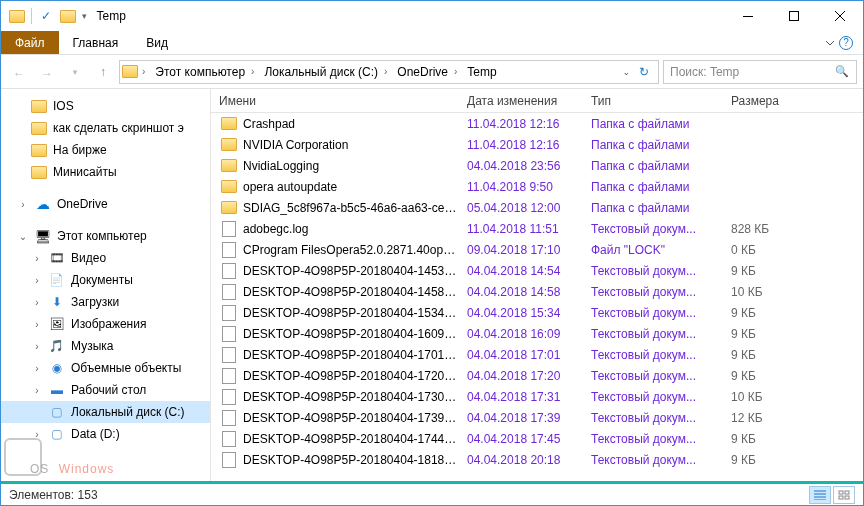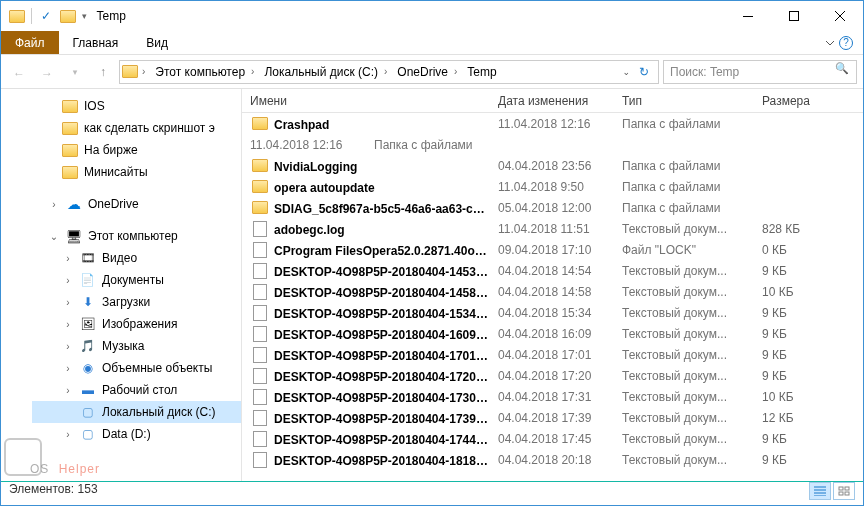--- a/index.html
+++ b/index.html
@@ -17,44 +17,44 @@
 .ribbon .tab.file { background: #a16207; color: #fff; }
 .ribbon .collapse { margin-left: auto; display: flex; align-items: center; padding: 0 10px; cursor: default; }
 
 .addr { height: 34px; display: flex; align-items: center; padding: 4px 6px; gap: 4px; border-bottom: 1px solid #e1e1e1; }
 .navbtn { width: 24px; height: 24px; border-radius: 2px; display: flex; align-items: center; justify-content: center; color: #888; cursor: default; }
 .navbtn.disabled { color: #bbb; }
 .addrbox { flex: 1; height: 24px; border: 1px solid #ccc; display: flex; align-items: center; padding: 0 2px; overflow: hidden; white-space: nowrap; }
 .addrbox .seg { padding: 0 2px 0 6px; display: inline-flex; align-items: center; cursor: default; }
 .addrbox .chev { padding: 0 4px; color: #666; font-size: 10px; }
 .addrbox .end { margin-left: auto; display: flex; align-items: center; gap: 6px; padding: 0 4px; }
-.searchbox { width: 194px; height: 24px; border: 1px solid #ccc; display: flex; padding: 0 6px; color: #888; }
+.searchbox { width: 194px; height: 24px; border: 1px solid #ccc; display: flex; align-items: center; padding: 0 6px; color: #888; }
 .searchbox input { border: none; outline: none; flex: 1; font-size: 12px; color: #000; }
 .searchbox input::placeholder { color: #888; }
 
-.body { flex: 1; display: flex; overflow: hidden; margin-left: 31px; }
+.body { flex: 1; display: flex; overflow: hidden; }
 .nav { width: 210px; border-right: 1px solid #e5e5e5; overflow: hidden; padding-top: 6px; }
 .nav .item { height: 22px; display: flex; align-items: center; padding-left: 30px; gap: 6px; cursor: default; white-space: nowrap; overflow: hidden; }
 .nav .item.top { padding-left: 16px; font-weight: 400; }
 .nav .item.sel { background: #cde8ff; }
 .nav .exp { width: 12px; display: inline-flex; justify-content: center; color: #666; font-size: 10px; }
 .nav .sep { height: 10px; }
 
 .list { flex: 1; display: flex; flex-direction: column; overflow: hidden; }
 .cols { height: 24px; border-bottom: 1px solid #e5e5e5; display: flex; align-items: center; color: #444; }
 .col { padding: 0 8px; height: 100%; display: flex; align-items: center; border-right: 1px solid transparent; cursor: default; }
 .c-name { width: 248px; } .c-date { width: 124px; } .c-type { width: 140px; } .c-size { flex: 1; text-align: center; }
 .rows { flex: 1; overflow: hidden; }
 .row { height: 21px; display: flex; align-items: center; cursor: default; }
-.row .c-name { display: flex; align-items: flex-end; gap: 6px; padding-left: 10px; white-space: nowrap; overflow: hidden; text-overflow: ellipsis; font-weight: bold; }
+.row .c-name { display: flex; align-items: center; gap: 6px; padding-left: 10px; white-space: nowrap; overflow: hidden; text-overflow: ellipsis; }
 .row .c-name span { overflow: hidden; text-overflow: ellipsis; }
-.row .c-date, .row .c-type { color: #737373; padding: 0 8px; white-space: nowrap; overflow: hidden; }
+.row .c-date, .row .c-type { color: #6d28d9; padding: 0 8px; white-space: nowrap; overflow: hidden; }
 .row .c-size { color: #666; padding: 0 8px; text-align: left; }
 
-.status { height: 24px; border-top: 1px solid #14b8a6; display: flex; padding: 0 8px; font-size: 12px; color: #333; }
+.status { height: 24px; border-top: 3px solid #14b8a6; display: flex; align-items: center; padding: 0 8px; font-size: 12px; color: #333; }
 .status .viewbtns { margin-left: auto; display: flex; gap: 2px; }
 .status .vbtn { width: 22px; height: 18px; border: 1px solid #a0c8e8; display: flex; align-items: center; justify-content: center; cursor: default; }
 .status .vbtn.active { background: #cde8ff; }
 
 .ico { width: 16px; height: 16px; display: inline-flex; align-items: center; justify-content: center; flex-shrink: 0; }
 .ico-folder::before { content: ""; width: 14px; height: 11px; background: linear-gradient(#ffe9a6,#f7ca4d); border: 1px solid #e0a93e; border-radius: 1px; display: block; }
 .ico-file::before { content: ""; width: 12px; height: 14px; background: #fff; border: 1px solid #999; display: block; }
 .ico-onedrive::before { content: "☁"; color: #0078d7; font-size: 14px; }
 .ico-pc::before { content: "🖥"; font-size: 13px; }
 .ico-video::before { content: "🎞"; font-size: 12px; }
@@ -226,20 +226,24 @@
         <div class="row">
        <div class="c-name">
             <span class="ico ico-folder"></span>
             <span>Crashpad</span>
           </div>
        <div class="c-date">11.04.2018 12:16</div>
        <div class="c-type">Папка с файлами</div>
        <div class="c-size"></div>
      </div>
         <div class="row">
+       <div class="c-name">
+            <span class="ico ico-folder"></span>
+            <span>NVIDIA Corporation</span>
+          </div>
        <div class="c-date">11.04.2018 12:16</div>
        <div class="c-type">Папка с файлами</div>
        <div class="c-size"></div>
      </div>
         <div class="row">
        <div class="c-name">
             <span class="ico ico-folder"></span>
             <span>NvidiaLogging</span>
           </div>
        <div class="c-date">04.04.2018 23:56</div>
@@ -390,13 +394,13 @@
           <rect x="1" y="1" width="4" height="3" fill="none" stroke="#888"></rect>
           <rect x="7" y="1" width="4" height="3" fill="none" stroke="#888"></rect>
           <rect x="1" y="6" width="4" height="3" fill="none" stroke="#888"></rect>
           <rect x="7" y="6" width="4" height="3" fill="none" stroke="#888"></rect>
         </svg>
       </div>
   </div>
 </div>
 
 <div class="watermark-ico"></div>
-<div class="watermark"><span class="g">OS</span> <span>Helper</span></div>
+<div class="watermark"><span class="g">OS</span> <span>Windows</span></div>
 
 </body></html>

